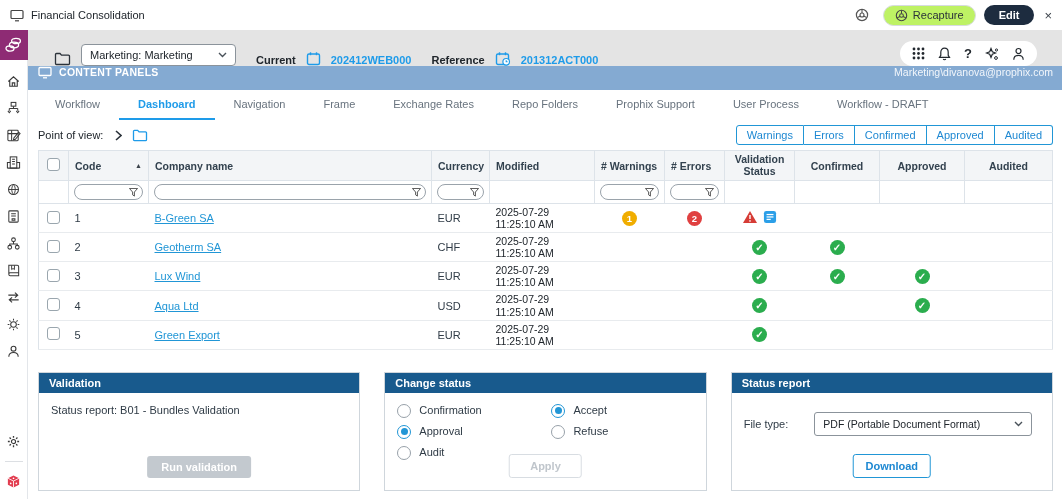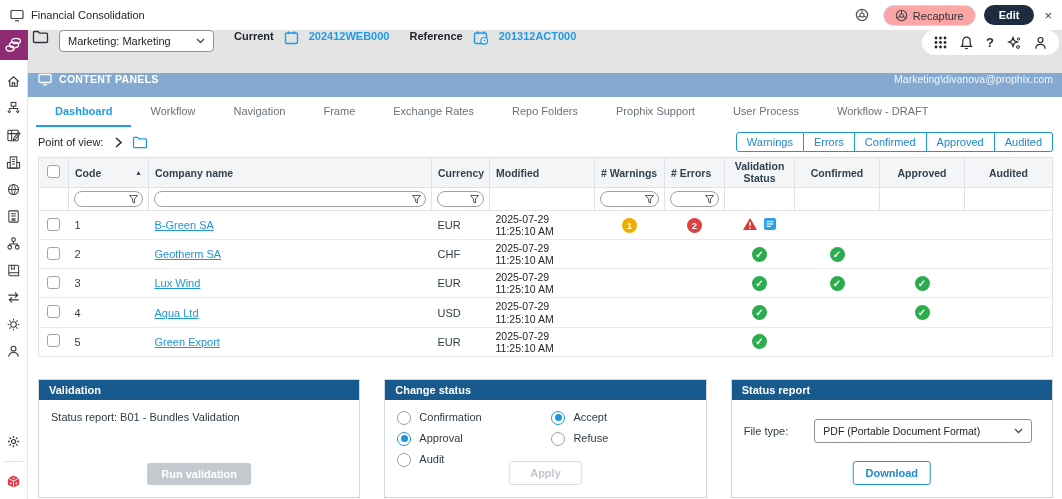--- a/index.html
+++ b/index.html
@@ -3,37 +3,37 @@
 <meta charset="utf-8">
 <style>
   *{box-sizing:border-box;margin:0;padding:0}
   body{width:1062px;height:499px;font-family:"Liberation Sans",sans-serif;font-size:11px;color:#2f3b46;background:#fff;overflow:hidden}
   svg{display:block}
 
   
   .titlebar{height:30px;display:flex;align-items:center;padding:0 10px;background:#fff}
   .titlebar .app{display:flex;align-items:flex-start;gap:7px;font-size:11px;color:#20262c}
   .titlebar .spacer{flex:1}
-  .pill-btn{display:flex;align-items:flex-end;gap:5px;border:1px solid #d7dbe0;border-radius:14px;background:#fca5a5;padding:3px 11px;font-size:11px;color:#2b323a;cursor:pointer}
+  .pill-btn{display:flex;align-items:center;gap:5px;border:1px solid #d7dbe0;border-radius:14px;background:#bef264;padding:3px 11px;font-size:11px;color:#2b323a;cursor:pointer}
   .edit-btn{background:#1d2c3f;color:#fff;border:none;border-radius:10px;padding:4px 15px;font-size:11px;font-weight:700;margin-left:8px;cursor:pointer}
   .close-x{margin-left:10px;font-size:13px;color:#3c434b;cursor:pointer}
   .lone-icon{margin-right:14px;cursor:pointer}
 
   
   .shell{display:flex;height:469px}
   .sidebar{width:28px;background:#fff;border-right:1px solid #e3e6ea;display:flex;flex-direction:column;align-items:center}
   .logo{width:28px;height:30px;background:#8e2b74;display:flex;align-items:center;justify-content:center;margin-bottom:8px}
   .side-ic{height:27px;display:flex;align-items:center;justify-content:center;cursor:pointer}
   .side-div{width:18px;border-top:1px solid #dcdfe3;margin:6px 0}
   .side-bottom{margin-top:auto;display:flex;flex-direction:column;align-items:center;padding-bottom:4px}
 
   .main{flex:1;display:flex;flex-direction:column}
 
   
-  .toolbar{height:43px;background:#e4e4e4;display:flex;align-items:flex-start;padding:0 4px;gap:10px}
+  .toolbar{height:36px;background:#e4e4e4;display:flex;align-items:flex-end;padding:0 26px;gap:10px}
   .dim-select{display:flex;align-items:center;justify-content:space-between;gap:8px;width:155px;background:#fff;border:1px solid #8b939b;border-radius:4px;padding:4px 8px;font-size:11px;color:#20262c;cursor:pointer}
   .tb-label{font-weight:700;color:#20262c;margin-left:10px}
   .tb-link{color:#1e9be9;font-weight:700;cursor:pointer}
   .icon-pill{margin-left:auto;background:#fff;border-radius:14px;display:flex;align-items:center;gap:13px;padding:5px 12px}
   .icon-pill>span{cursor:pointer;display:flex}
   .q-ic{font-size:13px;font-weight:700;color:#22282e}
 
   
   .content-bar{height:24px;background:#84aad2;color:#fff;display:flex;align-items:flex-start;padding:0 10px;gap:7px}
   .content-bar .t{font-weight:700;font-size:10.5px;letter-spacing:.3px}
@@ -303,22 +303,22 @@
         <svg width="14" height="13" viewBox="0 0 14 13">
             <rect x="1" y="1.5" width="12" height="8" rx="1" fill="none" stroke="#fff" stroke-width="1.3"></rect>
             <line x1="5" y1="11.8" x2="9" y2="11.8" stroke="#fff" stroke-width="1.3"></line>
           </svg>
       </span>
       <span class="t">CONTENT PANELS</span>
       <span class="u">Marketing\divanova@prophix.com</span>
     </div>
 
     <div class="tabs">
+      <span class="tab">Workflow</span>
       <span class="tab active">Dashboard</span>
-      <span class="tab">Workflow</span>
       <span class="tab">Navigation</span>
       <span class="tab">Frame</span>
       <span class="tab">Exchange Rates</span>
       <span class="tab">Repo Folders</span>
       <span class="tab">Prophix Support</span>
       <span class="tab">User Process</span>
       <span class="tab">Workflow - DRAFT</span>
     </div>
 
     <div class="pov">

